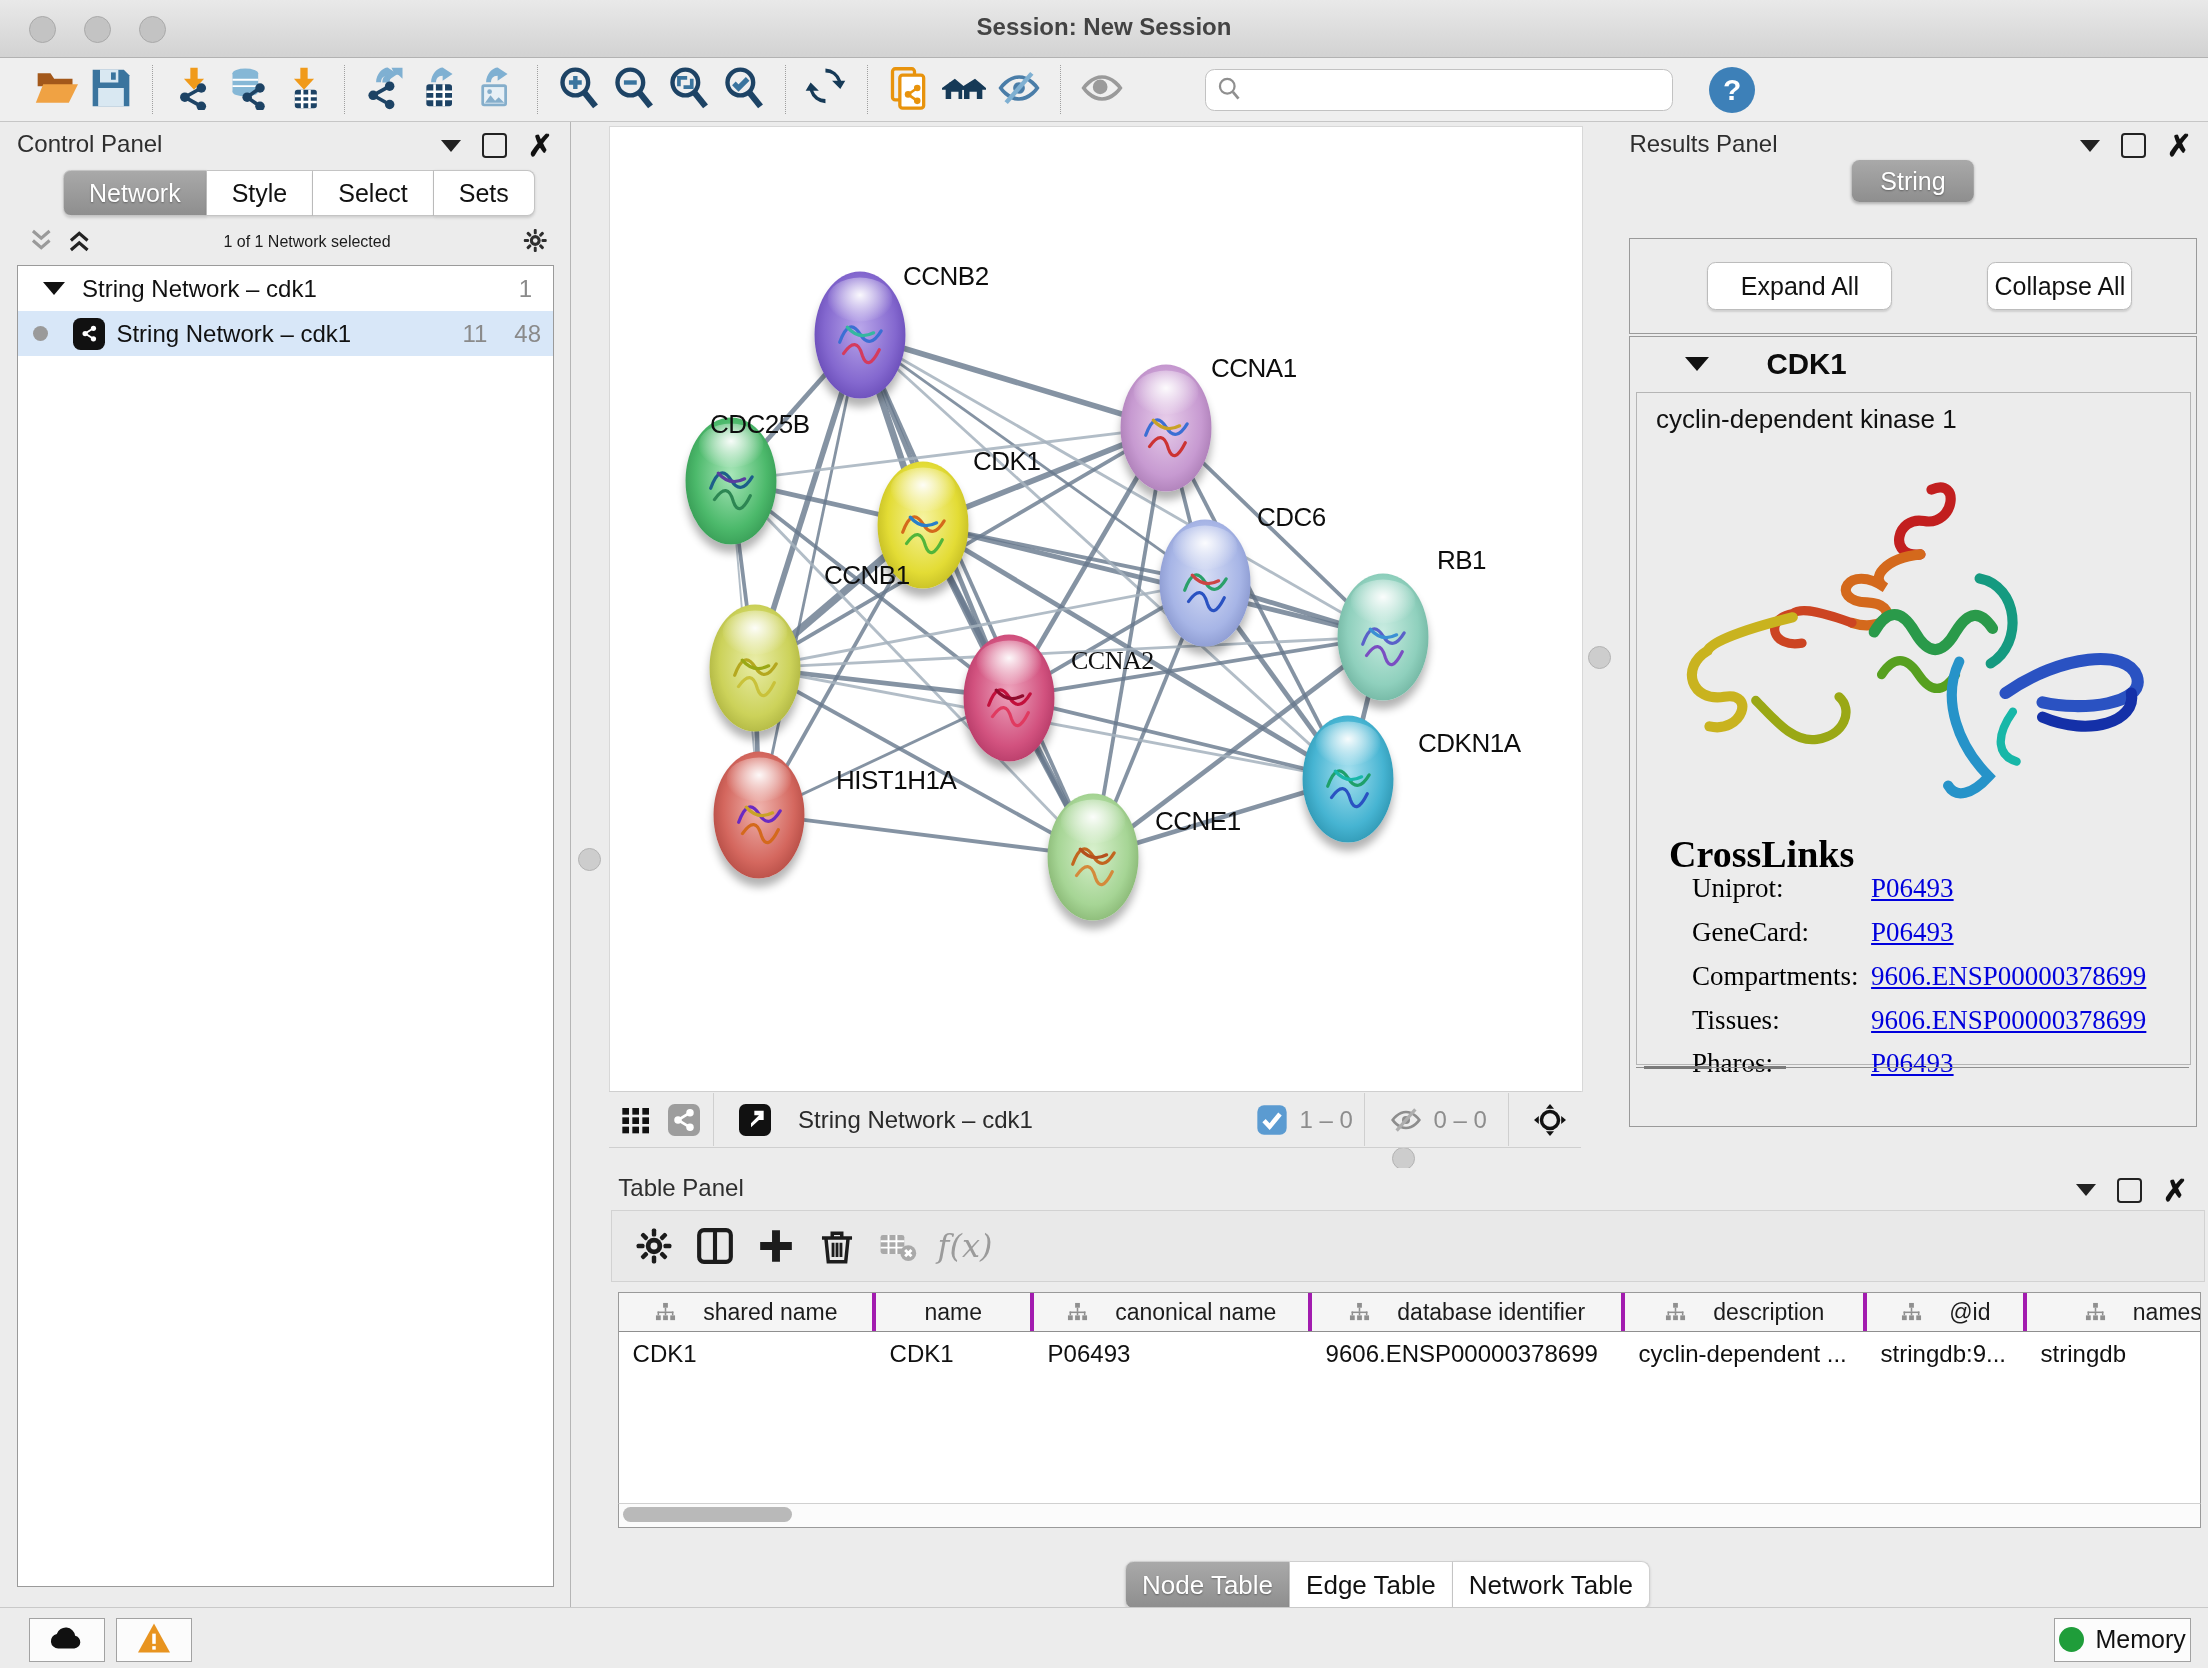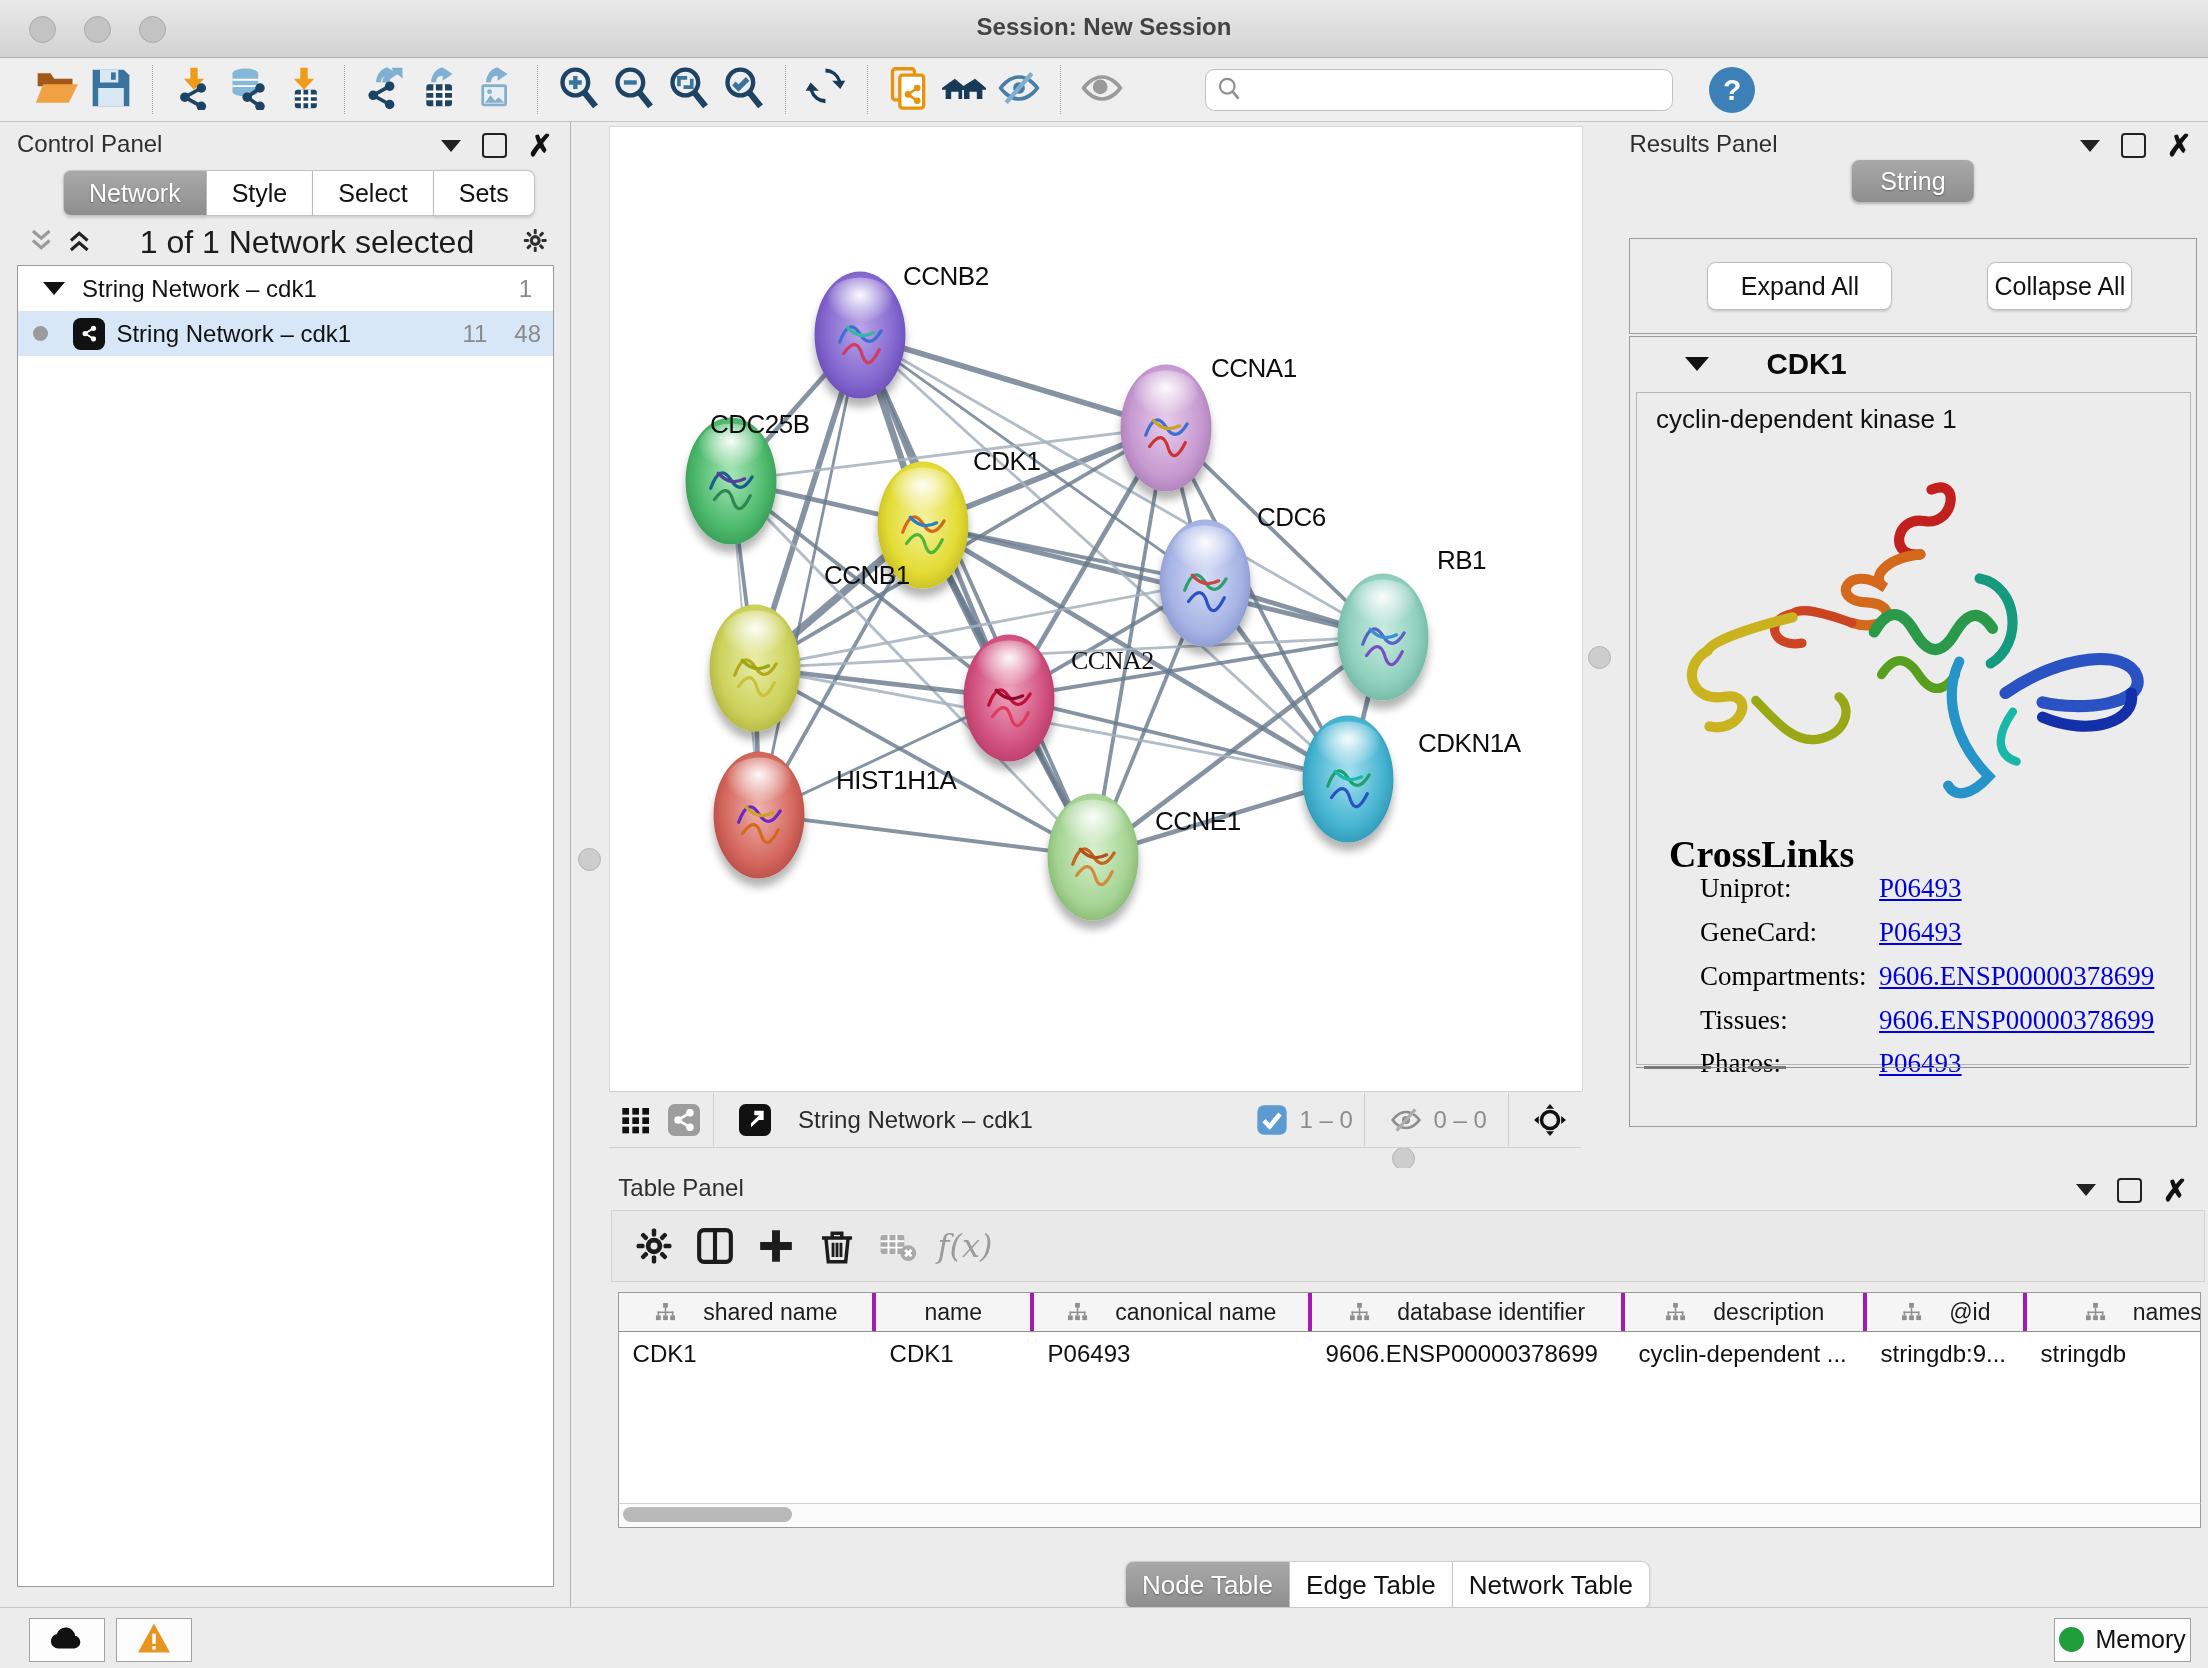--- a/index.html
+++ b/index.html
@@ -30,21 +30,21 @@
 
   
   #control-panel{left:0;top:122px;width:570px;height:1486px;background:#ececec;border-right:1px solid #b5b5b5;}
   #cp-tabs{position:absolute;left:63px;top:48px;display:flex;}
   .seg-tab{height:44px;padding:0 25px;display:flex;align-items:center;justify-content:center;font-size:25px;background:#fff;border:1px solid #c4c4c4;border-left:none;color:#111;box-shadow:0 1.9px 2.9px rgba(0,0,0,.15);}
   .seg-tab:first-child{border-left:1px solid #c4c4c4;border-radius:7.6px 0 0 7.6px;}
   .seg-tab:last-child{border-radius:0 7.6px 7.6px 0;}
   .seg-tab.sel{background:linear-gradient(#a9a9a9,#8e8e8e);color:#fff;text-shadow:0 1px 1.9px rgba(0,0,0,.35);}
   #cp-subhead{position:absolute;left:0;top:99px;width:100%;height:42px;display:flex;align-items:center;}
   #cp-subhead svg{width:28.5px;height:25px;}
-  #cp-sel-text{flex:1;text-align:center;font-size:32px;color:#1c1c1c;}
+  #cp-sel-text{flex:1;text-align:center;font-size:16px;color:#1c1c1c;}
   #cp-listbox{position:absolute;left:17px;top:143px;width:535px;height:1320px;background:#fff;border:1.9px solid #9a9a9a;}
   .net-row{height:45px;display:flex;align-items:center;font-size:24px;color:#111;}
   .net-row .tri{width:0;height:0;border-left:11.4px solid transparent;border-right:11.4px solid transparent;border-top:13.3px solid #111;margin:0 17px 0 25px;}
   .net-row .cnt{color:#8a8a8a;margin-left:auto;margin-right:21px;}
   .net-row.child{background:#d8e7f8;}
   .net-row.child .dot{width:15px;height:15px;border-radius:50%;background:#9a9a9a;margin:0 25px 0 15px;}
   .share-badge{width:32px;height:32px;border-radius:7.6px;background:#111;display:flex;align-items:center;justify-content:center;margin-right:11.4px;}
   .share-badge svg{width:21px;height:21px;}
   .nums{margin-left:auto;margin-right:12px;color:#8a8a8a;display:flex;gap:27px;}
 
@@ -70,21 +70,21 @@
   #rp-box1{position:absolute;left:12.4px;top:116px;width:566px;height:94px;background:#ececec;border:1.9px solid #9a9a9a;}
   .rp-btn{position:absolute;top:23px;height:46px;border:1px solid #bcbcbc;border-radius:8.6px;background:#fff;font-size:25px;color:#111;display:flex;align-items:center;justify-content:center;box-shadow:0 1.9px 1.9px rgba(0,0,0,.12);}
   #rp-box2{position:absolute;left:12.4px;top:214px;width:566px;height:789px;background:#ececec;border:1.9px solid #9a9a9a;}
   #gene-head{position:absolute;left:0;top:0;width:100%;height:53px;display:flex;align-items:center;}
   #gene-head .tri{width:0;height:0;border-left:12.4px solid transparent;border-right:12.4px solid transparent;border-top:14.3px solid #111;margin:0 57px 0 55px;}
   #gene-name{font-size:29.5px;font-weight:bold;color:#0c0c0c;}
   #gene-body{position:absolute;left:5.7px;top:55px;width:553px;height:671px;background:#ececec;border:1px solid #b5b5b5;}
   #gene-desc{position:absolute;left:19px;top:11.4px;font-size:26px;color:#111;}
   #protein-svg{position:absolute;left:17px;top:76px;}
   #xl-head{position:absolute;left:32px;top:439px;font-family:"Liberation Serif",serif;font-weight:bold;font-size:38px;color:#000;}
-  .xl-row{position:absolute;left:55px;font-family:"Liberation Serif",serif;font-size:27px;color:#000;margin-left:8px;}
+  .xl-row{position:absolute;left:55px;font-family:"Liberation Serif",serif;font-size:27px;color:#000;}
   .xl-val{position:absolute;left:179px;color:#0000dd;text-decoration:underline;white-space:nowrap;}
   #rp-scroll{position:absolute;left:5.7px;top:730px;width:553px;height:15px;border-top:1.9px solid #8f8f8f;}
   #rp-scroll .seg{position:absolute;top:-1.9px;height:2.9px;background:#7a7a7a;}
 
   
   #table-panel{left:605px;top:1168px;width:1604px;height:439px;background:#ececec;}
   #tp-title{position:absolute;left:13.3px;top:5.7px;}
   #tp-toolbar{position:absolute;left:5.7px;top:42px;width:1592px;height:70px;background:#e9e9e9;border:1px solid #d2d2d2;display:flex;align-items:center;}
   .tp-ic{width:61px;height:57px;display:flex;align-items:center;justify-content:center;}
   .tp-ic svg{width:38px;height:38px;}

